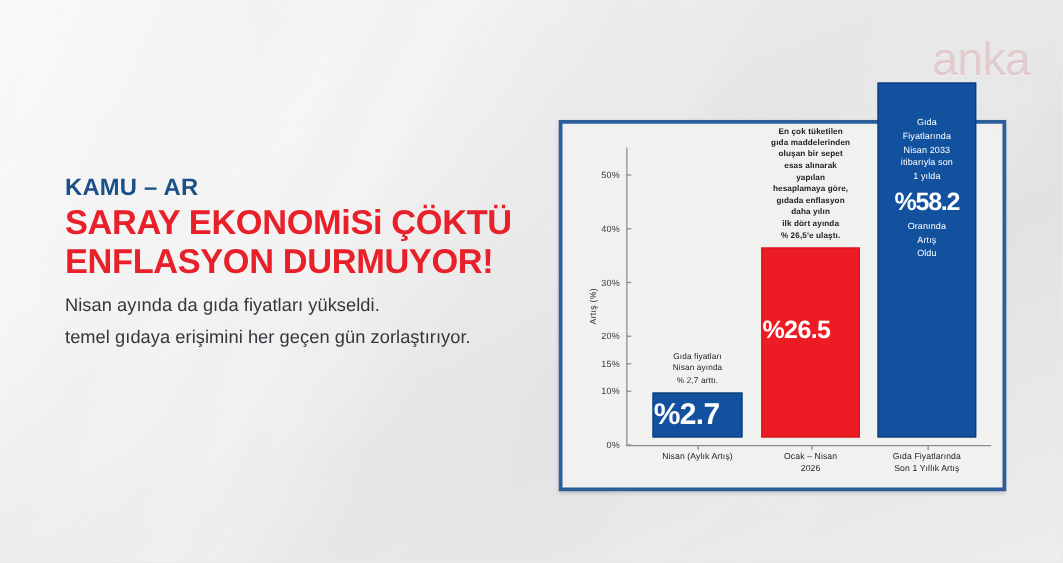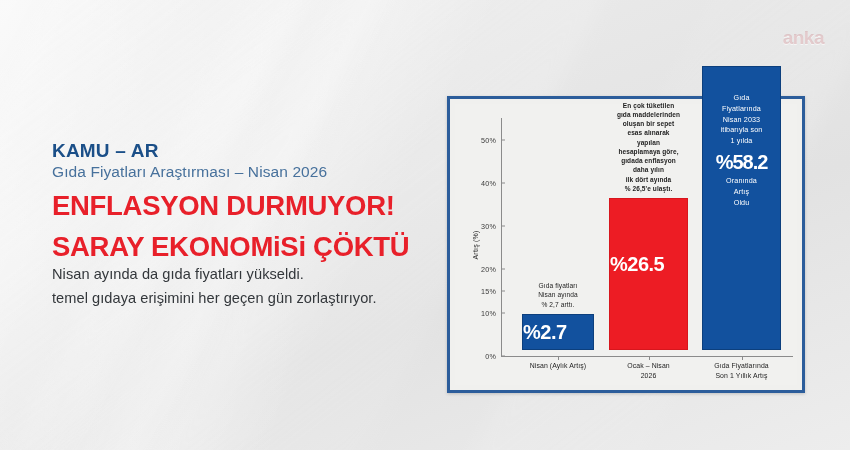--- a/index.html
+++ b/index.html
@@ -33,22 +33,22 @@
   .sheen.a { left: -60px;  top: -120px; width: 230px; height: 700px; transform: rotate(28deg); opacity: .75; }
   .sheen.b { left: 150px;  top: -180px; width: 120px; height: 760px; transform: rotate(28deg); opacity: .45; }
   .sheen.c { left: 300px;  top: -200px; width: 180px; height: 820px; transform: rotate(28deg); opacity: .32; }
   .sheen.d { left: 600px;  top: -150px; width: 150px; height: 760px; transform: rotate(28deg); opacity: .25; }
 
   
   #watermark {
     position: absolute;
     right: 26px;
     top: 27px;
-    font-size: 19px;
-    font-weight: 700;
+    font-size: 37px;
+    font-weight: 400;
     letter-spacing: -0.5px;
     color: rgba(206,150,155,0.45);
     text-shadow: 0 1px 0 rgba(255,255,255,0.6);
     user-select: none;
   }
 
   
   #left-panel {
     position: absolute;
     left: 52px;
@@ -213,23 +213,22 @@
 
   <div class="sheen a"></div>
   <div class="sheen b"></div>
   <div class="sheen c"></div>
   <div class="sheen d"></div>
 
   <div id="watermark">anka</div>
 
   <div id="left-panel">
     <div id="brand-title">KAMU – AR</div>
-    <div id="brand-subtitle">Gıda Fiyatları Araştırması – Nisan 2026</div>
+    <div class="headline" id="headline-1">SARAY EKONOMiSi ÇÖKTÜ</div>
     <div class="headline" id="headline-2">ENFLASYON DURMUYOR!</div>
-    <div class="headline" id="headline-1">SARAY EKONOMiSi ÇÖKTÜ</div>
     <p class="body-line" id="body-line-1">Nisan ayında da gıda fiyatları yükseldi.</p>
     <p class="body-line" id="body-line-3">temel gıdaya erişimini her geçen gün zorlaştırıyor.</p>
   </div>
 
   <div id="chart-card">
     <div id="chart-inner">
       <div id="plot-wrap">
         <div id="y-axis-title">Artış (%)</div>
         <div id="axis-y-line"></div>
         <div id="axis-x-line"></div>
@@ -244,21 +243,21 @@
             <div class="ytick-mark" style="top: 165.455px;"></div>
             <div class="ytick" style="top: 187.091px;">15%</div>
             <div class="ytick-mark" style="top: 187.091px;"></div>
             <div class="ytick" style="top: 208.727px;">10%</div>
             <div class="ytick-mark" style="top: 208.727px;"></div>
             <div class="ytick" style="top: 252px;">0%</div>
             <div class="ytick-mark" style="top: 252px;"></div>
           </div>
         <div id="bars-layer">
             <div class="bar" style="left: 67px; width: 72px; height: 36px; bottom: 35px; background: rgb(18, 81, 158); border: 1.5px solid rgb(12, 63, 125); box-sizing: border-box;">
-              <div class="bar-value" style="top: 50%; transform: translateY(-50%); font-size: 20px;">%2.7</div>
+              <div class="bar-value" style="top: 50%; transform: translateY(-50%); font-size: 24px;">%2.7</div>
               <div class="bar-caption" style="bottom: 40px; position: absolute;">
                 <div>Gıda fiyatları</div>
                 <div>Nisan ayında</div>
                 <div>% 2,7 arttı.</div>
               </div>
             </div>
             <div class="bar" style="left: 154px; width: 79px; height: 152px; bottom: 35px; background: rgb(237, 28, 36); border: 1.5px solid rgb(215, 22, 29); box-sizing: border-box;">
               <div class="bar-value" style="top: 36%; font-size: 20px;">%26.5</div>
               <div class="bar-caption" style="bottom: 156px; position: absolute; font-weight: 700; font-size: 6.5px;">
                 <div>En çok tüketilen</div>

